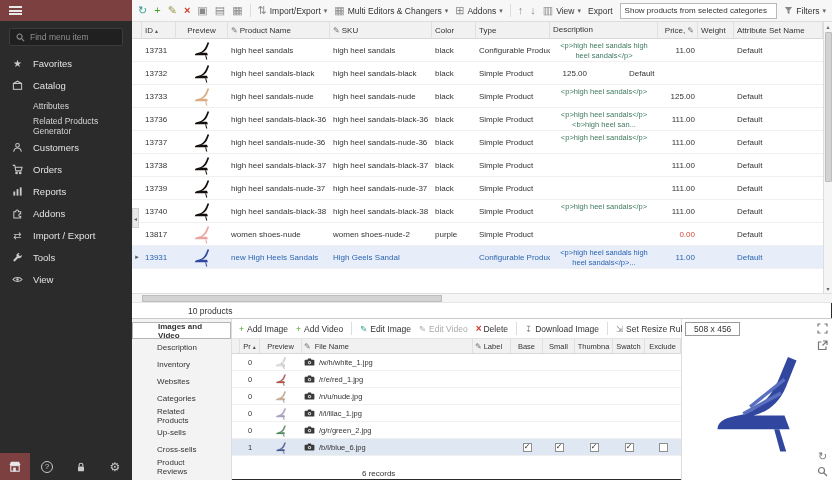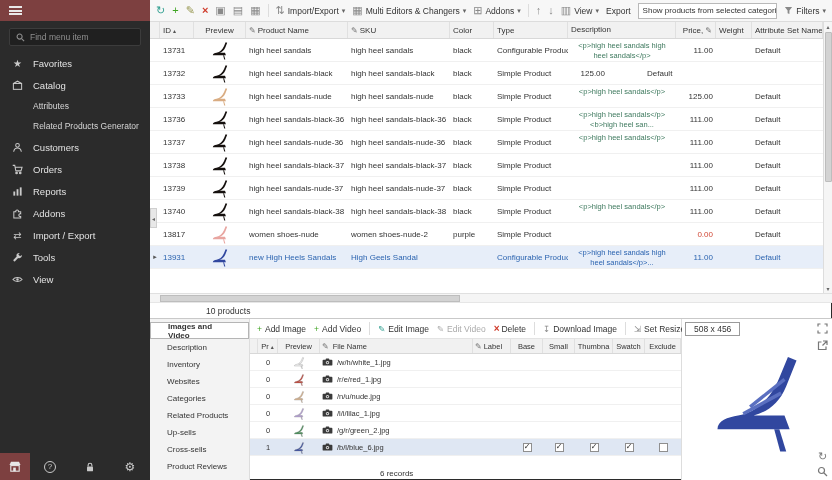--- a/index.html
+++ b/index.html
@@ -1,20 +1,20 @@
 <!DOCTYPE html>
 <html><head>
 <meta charset="utf-8">
 <style>
 *{box-sizing:border-box;margin:0;padding:0}
 body{width:832px;height:480px;font-family:"Liberation Sans",sans-serif;font-size:9px;color:#333;background:#fff;overflow:hidden}
 .app{display:flex;width:832px;height:480px;background:#fff;box-shadow:inset 0 0 0 1px #2b2b2b}
 
 
-.sidebar{width:150px;background:#2b2b2b;color:#ddd;display:flex;flex-direction:column;flex:none}
+.sidebar{width:132px;background:#2b2b2b;color:#ddd;display:flex;flex-direction:column;flex:none}
 .sb-top{height:21px;background:#7d4040;display:flex;align-items:center;padding:0 9px;flex:none}
 .burger{width:13px;height:9px;border-top:2px solid #e8e8e8;border-bottom:2px solid #e8e8e8;position:relative}
 .burger::after{content:"";position:absolute;left:0;right:0;top:1.5px;height:2px;background:#e8e8e8}
 .sb-search{margin:7px 9px 6px;background:#202020;border:1px solid #3c3c3c;border-radius:2px;height:18px;display:flex;align-items:center;gap:5px;padding:0 6px;color:#8f8f8f;font-size:8.5px}
 .sb-item{height:22px;display:flex;align-items:center;gap:9px;padding:0 11px;font-size:9.5px;color:#e2e2e2;cursor:pointer}
 .sb-item .ic{width:13px;display:flex;justify-content:center;align-items:center;color:#c9c9c9;font-size:10px;flex:none}
 .sb-sub{height:20px;display:flex;align-items:center;padding:0 11px 0 33px;font-size:8.5px;color:#d6d6d6;cursor:pointer}
 .sb-sub.active{background:#8a4848;color:#fff}
 .sb-bottom{margin-top:auto;height:27px;display:flex;align-items:center;flex:none}
 .sb-shop{width:30px;height:27px;background:#7d4040;display:grid;place-items:center;cursor:pointer}
@@ -60,21 +60,21 @@
 .vscroll{width:9px;border-left:1px solid #ddd;background:#f5f5f5;display:flex;flex-direction:column;align-items:center;flex:none;font-size:6px;color:#666}
 .vs-btn{height:9px;display:grid;place-items:center;width:100%;cursor:pointer}
 .vs-thumb{width:7px;height:150px;background:#d3d3d3;border:1px solid #bdbdbd;border-radius:1px;margin-top:1px;cursor:grab}
 .hscroll{height:9px;border-top:1px solid #e0e0e0;background:#f5f5f5;display:flex;align-items:center;flex:none}
 .hs-thumb{height:7px;width:300px;background:#d3d3d3;border:1px solid #bdbdbd;margin-left:10px;cursor:grab}
 .statusbar{height:16px;display:flex;align-items:center;padding-left:56px;font-size:8.5px;border-top:1px solid #e6e6e6;flex:none}
 
 
 .bottom{height:162px;border-top:1px solid #c9c9c9;display:flex;flex:none;min-height:0}
 .tabs{width:100px;background:#f3f3f3;border-right:1px solid #ddd;padding-top:3px;flex:none}
-.tab{height:17px;display:flex;align-items:center;padding:0 17px;font-size:8px;color:#333;cursor:pointer}
+.tab{height:17px;display:flex;align-items:center;padding:0 25px;font-size:8px;color:#333;cursor:pointer}
 .tab.active{background:#fff;border:1px solid #b5b5b5;font-weight:bold}
 .img-panel{flex:1;display:flex;flex-direction:column;min-width:0;border-right:1px solid #ddd}
 .img-toolbar{height:20px;display:flex;align-items:center;gap:8px;padding:0 7px;font-size:8.5px;border-bottom:1px solid #e3e3e3;flex:none;white-space:nowrap}
 .ibtn{display:flex;align-items:center;gap:3px;cursor:pointer}
 .disabled{color:#aaa}
 .i-head{height:15px;background:#f1f1f1;border-bottom:1px solid #d8d8d8;display:flex;align-items:center;font-size:7.5px;flex:none}
 .ihcol{padding:0 2px;border-right:1px solid #e0e0e0;height:100%;display:flex;align-items:center;gap:2px;overflow:hidden;white-space:nowrap}
 .i-row{height:17px;display:flex;align-items:center;border-bottom:1px solid #f0f0f0;font-size:7.5px;cursor:pointer}
 .i-row.sel{background:#dfe7f3}
 .icell{padding:0 2px;overflow:hidden;white-space:nowrap;height:100%;display:flex;align-items:center}

